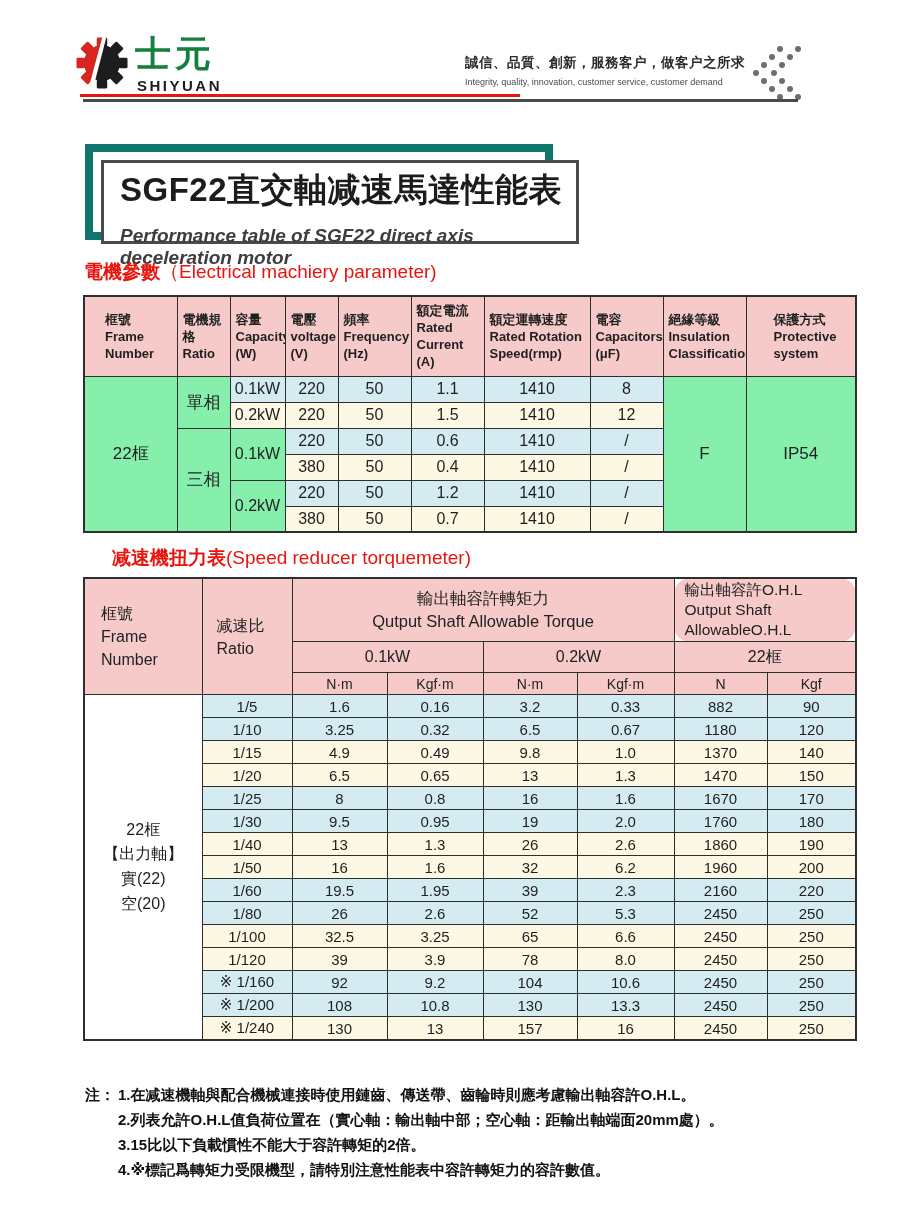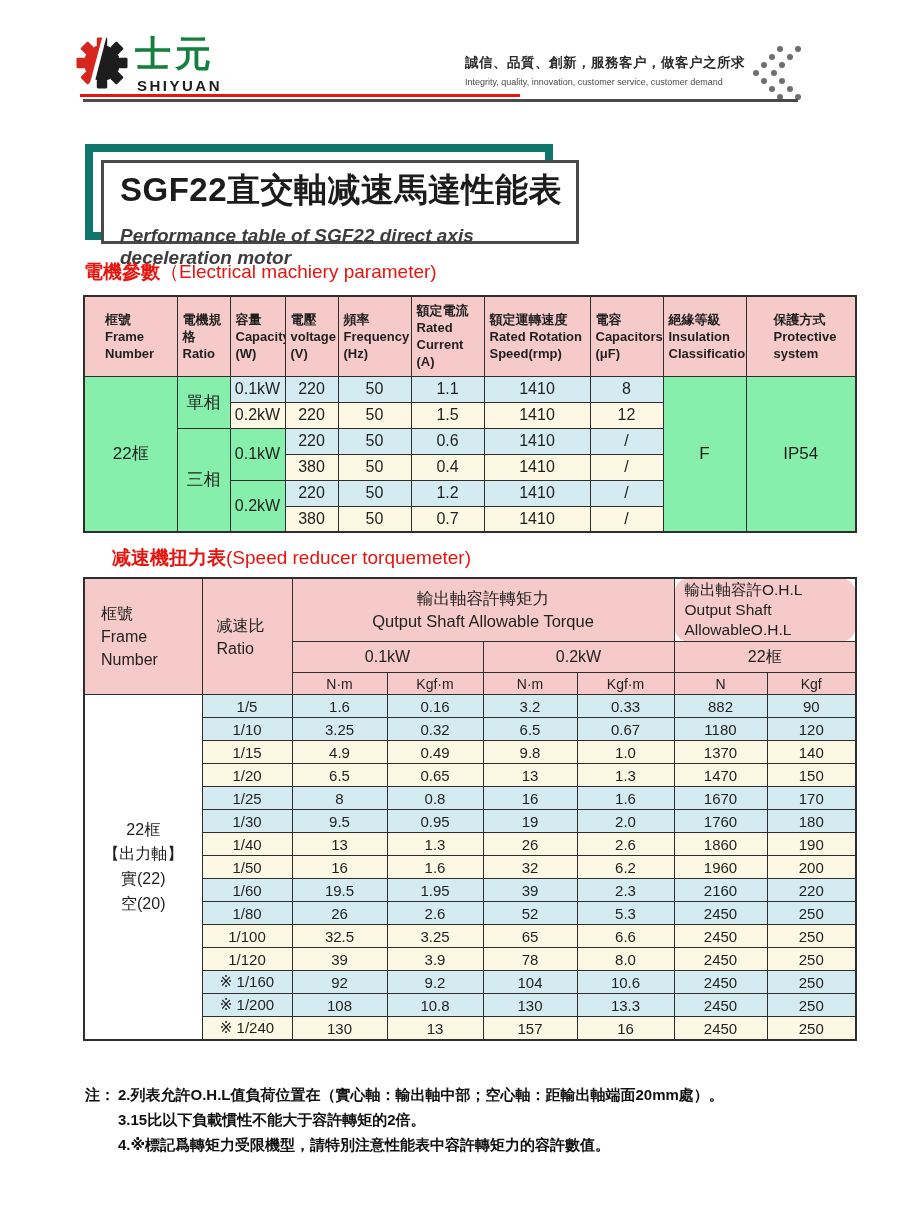--- a/index.html
+++ b/index.html
@@ -424,17 +424,18 @@
         <td class="c-cream">16</td>
         <td class="c-cream">2450</td>
         <td class="c-cream">250</td>
       </tr>
     </tbody>
 </table>
 
 <div class="abs notes">
   <span class="notes-label">注：</span>
   <div class="notes-lines">
+    <div>1.在减速機軸與配合機械連接時使用鏈齒、傳送帶、齒輪時則應考慮輸出軸容許O.H.L。</div>
     <div>2.列表允許O.H.L值負荷位置在（實心軸：輸出軸中部；空心軸：距輸出軸端面20mm處）。</div>
     <div>3.15比以下負載慣性不能大于容許轉矩的2倍。</div>
     <div>4.※標記爲轉矩力受限機型，請特別注意性能表中容許轉矩力的容許數值。</div>
   </div>
 </div>
 
 </body></html>

